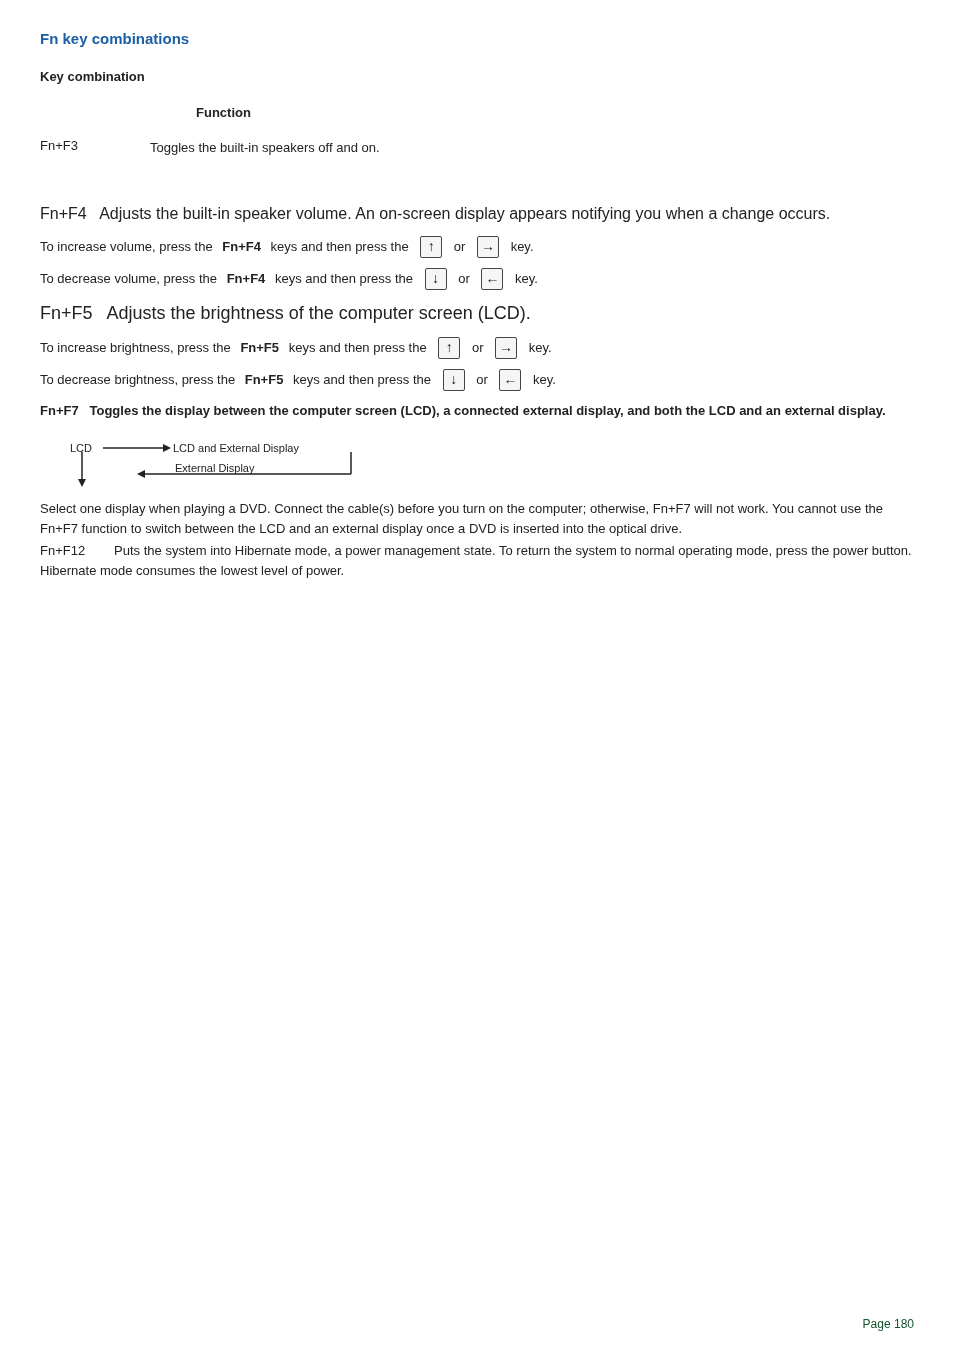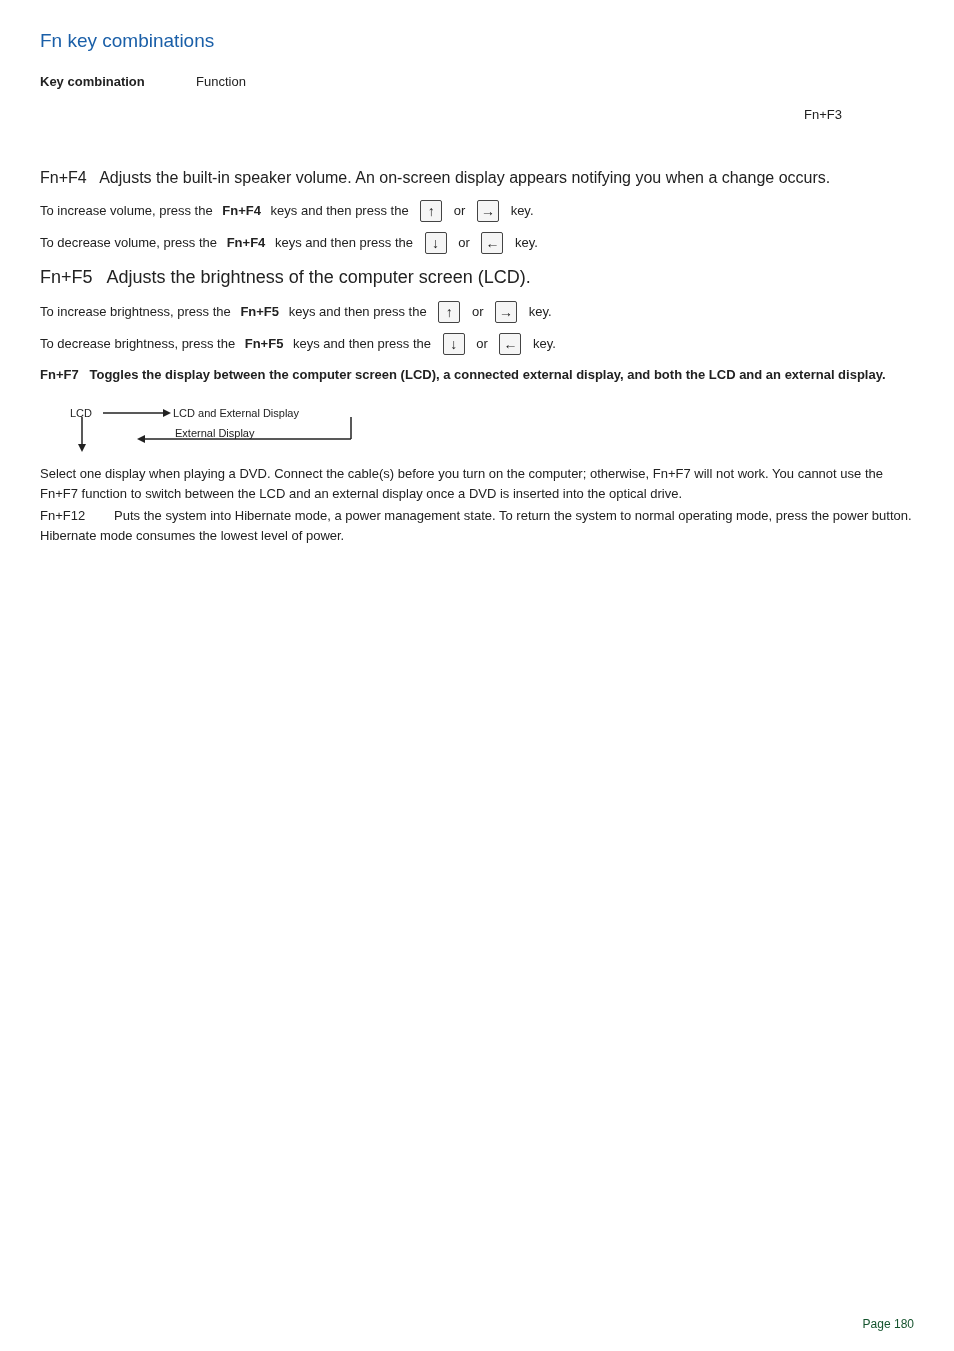--- a/index.html
+++ b/index.html
@@ -8,36 +8,37 @@
       font-family: Arial, sans-serif;
       font-size: 13px;
       color: #222;
       width: 954px;
       min-height: 1351px;
       padding: 30px 40px 40px 40px;
       position: relative;
     }
     .page-title {
       color: #1a5fa8;
-      font-size: 19px;
-      font-weight: normal;
+      font-size: 15px;
+      font-weight: bold;
       margin-bottom: 22px;
     }
     .header-row {
       display: flex;
       margin-bottom: 18px;
     }
     .col-key {
       width: 156px;
       font-weight: bold;
       font-size: 13px;
     }
     .col-func {
-      font-weight: normal;
-      font-size: 13px;
+      font-weight: bold;
+      font-size: 13px;
+      margin-top: 36px;
     }
     .key-col {
       width: 110px;
       flex-shrink: 0;
       font-size: 13px;
     }
     .func-col {
       flex: 1;
       font-size: 13px;
       line-height: 1.5;
@@ -112,20 +113,21 @@
 
 <div class="page-title">Fn key combinations</div>
 
 <div class="header-row">
   <div class="col-key">Key combination</div>
   <div class="col-func">Function</div>
 </div>
 
 <div class="fn3-row">
   <div class="key-col">Fn+F3</div>
+  <div class="func-col">Toggles the built-in speakers off and on.</div>
 </div>
 
 <div class="fn4-row">
   <span><span>Fn+F4</span></span>&nbsp;&nbsp;
   <span>Adjusts the built-in speaker volume. An on-screen display appears notifying you when a change occurs.</span>
 </div>
 
 <div class="arrow-line">
   <span>To increase volume, press the&nbsp;</span>
   <strong>Fn+F4</strong>

